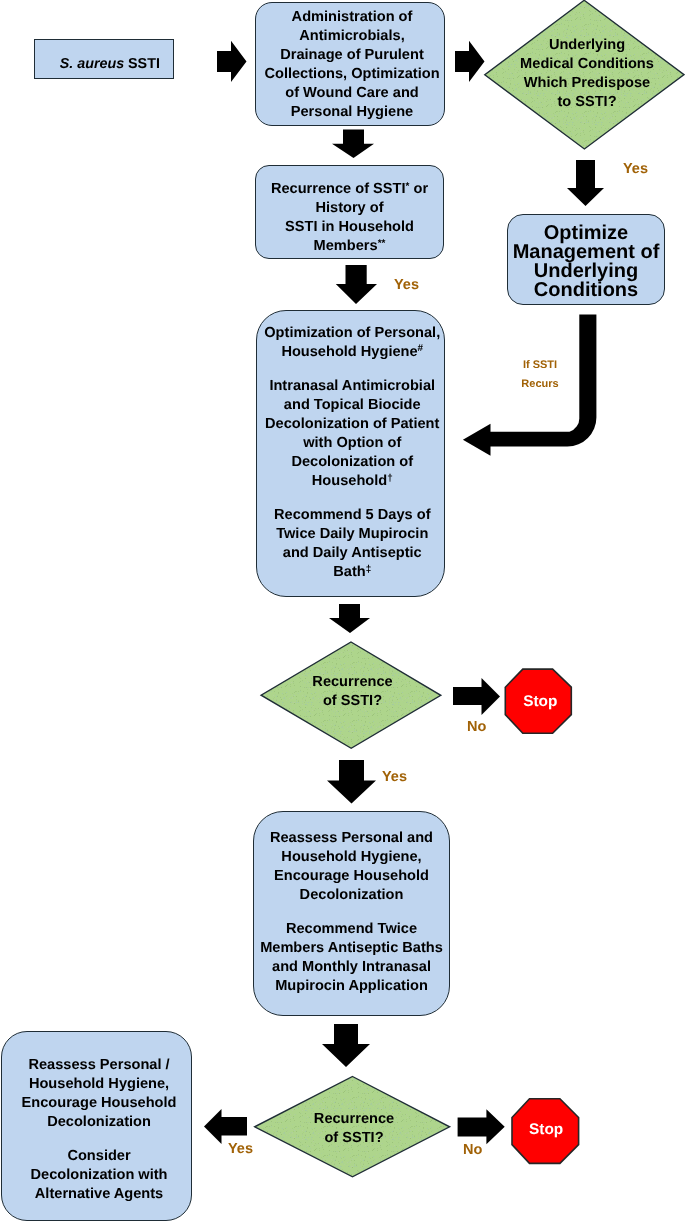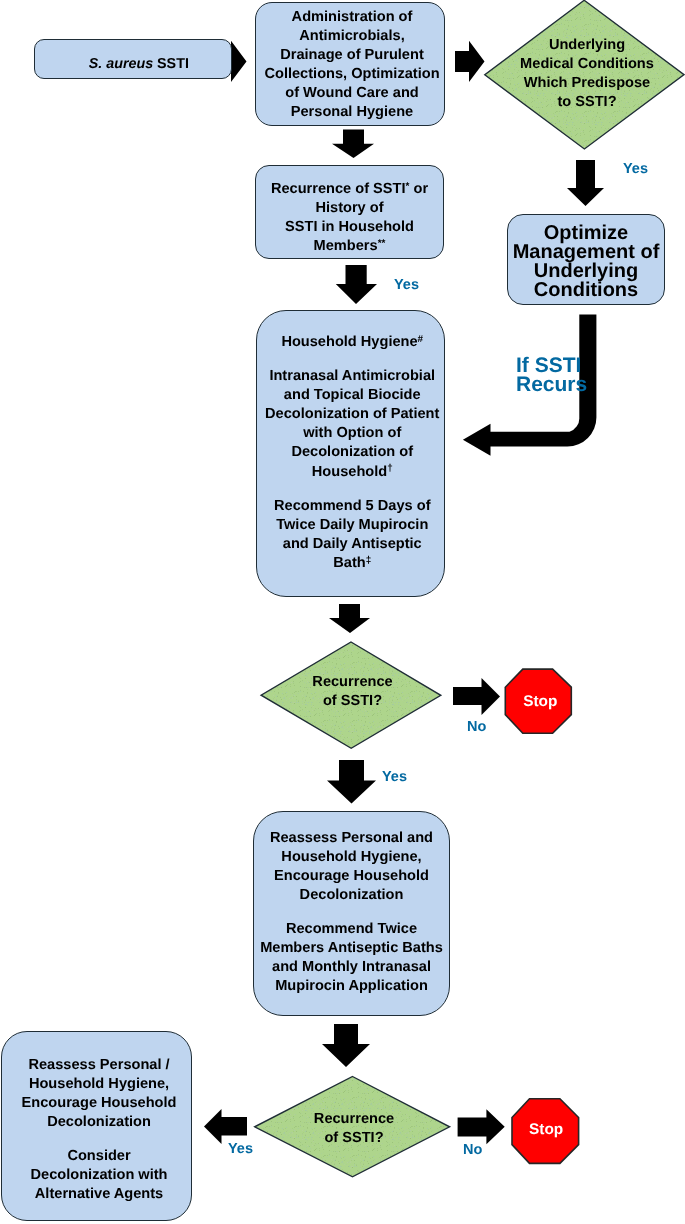--- a/index.html
+++ b/index.html
@@ -7,21 +7,21 @@
        font-family:"Liberation Sans",sans-serif;
        -webkit-font-smoothing:antialiased;text-rendering:geometricPrecision;}
   .node{position:absolute;box-sizing:border-box;display:flex;flex-direction:column;
         align-items:center;justify-content:center;text-align:right;
         font-weight:bold;color:#000;line-height:19.1px;}
   .rbox{background:#bfd5ef;border:1.3px solid #1f2d36;}
   .ln{display:block;white-space:nowrap;}
   .gap{height:14.9px;}
   svg{position:absolute;overflow:visible;}
   sup{font-size:0.68em;vertical-align:baseline;position:relative;top:-0.42em;line-height:0;font-weight:bold;}
-  .lbl{position:absolute;font-weight:bold;color:#0369a1;white-space:nowrap;}
+  .lbl{position:absolute;font-weight:bold;color:#a16207;white-space:nowrap;}
 </style>
 </head>
 <body>
 
 <svg id="shapes" width="685" height="1224" style="left:0;top:0;position:absolute;">
   <defs>
     <pattern id="greenTex" width="29" height="29" patternUnits="userSpaceOnUse">
       <rect width="29" height="29" fill="#aed58c"></rect>
       <rect x="14" y="27" width="1" height="1" fill="#a8cd95" opacity="0.73"></rect>
       <rect x="24" y="14" width="1" height="1" fill="#b5cea1" opacity="0.55"></rect>
@@ -193,21 +193,21 @@
   <path d="M579.3,314.6 L596.4,314.6 L596.4,417.5 A29,29 0 0 1 567.4,446.5 L490.5,446.5 L490.5,455.8 L462.9,439.8 L490.5,423.8 L490.5,431.7 L569.5,431.7 A14,14 0 0 0 579.3,417.7 Z"></path>
   <polygon points="339,604 360,604 360,618 370,618 350,633 329,618 339,618"></polygon>
   <polygon points="453,687 481.5,687 481.5,678 500,696.5 481.5,715 481.5,705 453,705"></polygon>
   <polygon points="339,760 364,760 364,780.6 376,780.6 351.5,803.5 327,780.6 339,780.6"></polygon>
   <polygon points="334,1024 358,1024 358,1044 370,1044 346,1067 322,1044 334,1044"></polygon>
   <polygon points="247,1117 221.5,1117 221.5,1109 204,1126.5 221.5,1144 221.5,1135.5 247,1135.5"></polygon>
   <polygon points="457.6,1117.5 486.4,1117.5 486.4,1109.2 504.7,1126.8 486.4,1144.3 486.4,1136.5 457.6,1136.5"></polygon>
   </g>
 </svg>
 
-<div class="node rbox" style="left:34.3px;top:39.1px;width:198px;height:39.6px;border-radius:10px;font-size:14.3px;padding-left:11px;padding-top:12px;">
+<div class="node rbox" style="left:34.3px;top:39.1px;width:140px;height:39.6px;border-radius:0;font-size:14.3px;padding-left:11px;padding-top:12px;">
   <div class="ln"><i>S. aureus</i> <span>SSTI</span></div>
 </div>
 
 <div class="node rbox" style="left:255px;top:2px;width:190px;height:124px;border-radius:17px;font-size:14.6px;padding-left:4px;padding-top:2px;">
   <span class="ln">Administration of</span>
   <span class="ln">Antimicrobials,</span>
   <span class="ln">Drainage of Purulent</span>
   <span class="ln">Collections, Optimization</span>
   <span class="ln">of Wound Care and</span>
   <span class="ln">Personal Hygiene</span>
@@ -228,20 +228,21 @@
 </div>
 
 <div class="node rbox" style="left:507px;top:213.6px;width:158px;height:91.4px;border-radius:16px;font-size:20px;padding-top:5px;">
   <span class="ln">Optimize</span>
   <span class="ln">Management of</span>
   <span class="ln">Underlying</span>
   <span class="ln">Conditions</span>
 </div>
 
 <div class="node rbox" style="left:256px;top:309.5px;width:188.5px;height:287px;border-radius:30px;font-size:14.6px;padding-left:4px;">
+  <span class="ln">Optimization of Personal,</span>
   <span class="ln"><span>Household Hygiene</span><sup>#</sup></span>
   <span class="gap"></span>
   <span class="ln">Intranasal Antimicrobial</span>
   <span class="ln">and Topical Biocide</span>
   <span class="ln">Decolonization of Patient</span>
   <span class="ln">with Option of</span>
   <span class="ln">Decolonization of</span>
   <span class="ln"><span>Household</span><sup>†</sup></span>
   <span class="gap"></span>
   <span class="ln">Recommend 5 Days of</span>
@@ -286,20 +287,20 @@
   <span class="ln">Encourage Household</span>
   <span class="ln">Decolonization</span>
   <span class="gap"></span>
   <span class="ln">Consider</span>
   <span class="ln">Decolonization with</span>
   <span class="ln">Alternative Agents</span>
 </div>
 
 <div class="lbl" style="left:394px;top:277px;font-size:14.5px;">Yes</div>
 <div class="lbl" style="left:623px;top:161px;font-size:14.5px;">Yes</div>
-<div class="lbl" style="left:508px;top:355.5px;font-size:21px;line-height:19px;text-align:right;width:64px;margin-left:8px;">
+<div class="lbl" style="left:508px;top:355.5px;font-size:11px;line-height:19px;text-align:center;width:64px;">
   <span class="ln">If SSTI</span>
   <span class="ln">Recurs</span>
 </div>
 <div class="lbl" style="left:467px;top:718.5px;font-size:14.5px;">No</div>
 <div class="lbl" style="left:382px;top:769px;font-size:14.5px;">Yes</div>
 <div class="lbl" style="left:228px;top:1141px;font-size:14.5px;">Yes</div>
 <div class="lbl" style="left:463px;top:1142px;font-size:14.5px;">No</div>
 
 </body></html>

